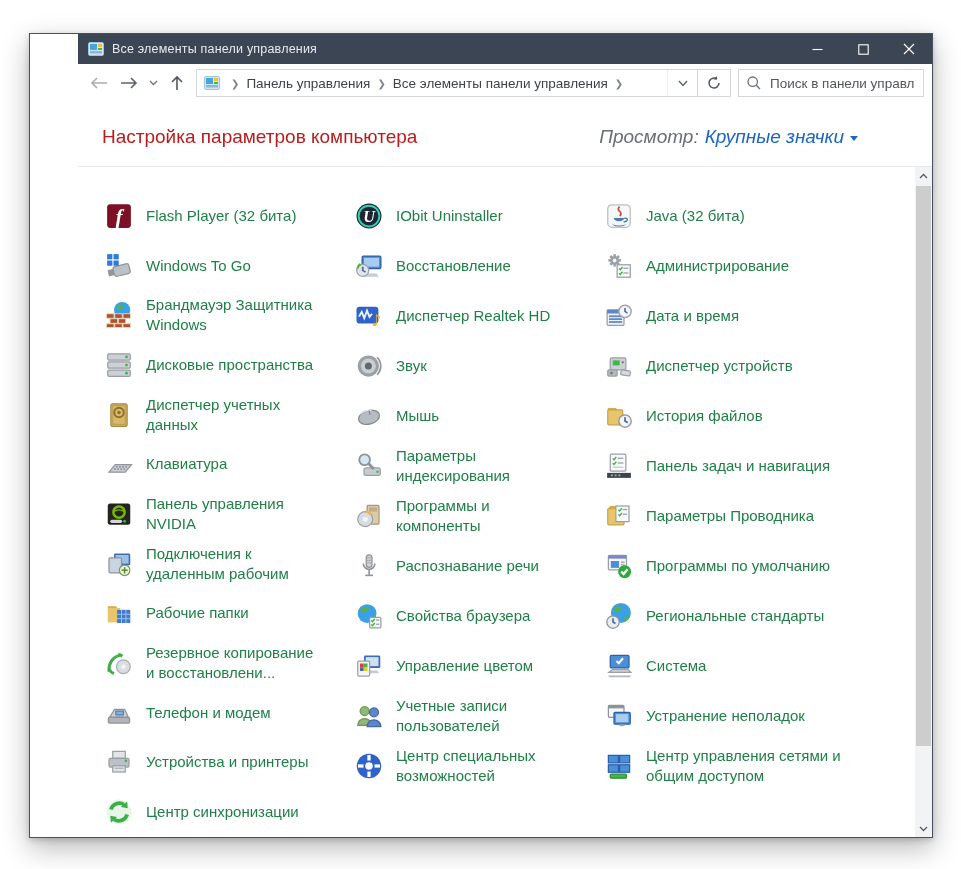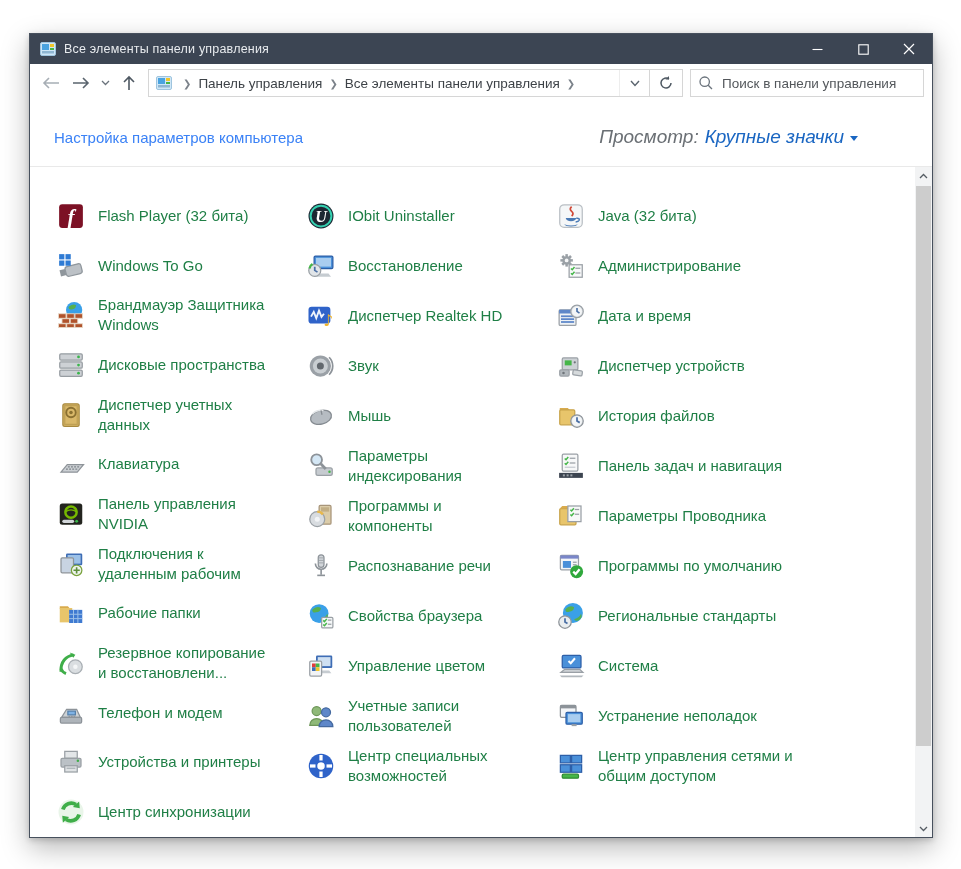--- a/index.html
+++ b/index.html
@@ -2,21 +2,21 @@
 <html><head>
 <meta charset="utf-8">
 <style>
   * { margin:0; padding:0; box-sizing:border-box; }
   html,body { width:961px; height:869px; background:#ffffff; font-family:"Liberation Sans", sans-serif; overflow:hidden; }
 
   .window {
     position:absolute; left:29px; top:33px; width:904px; height:805px;
     background:#fff; border:1px solid #47505d;
     box-shadow:0 10px 26px rgba(0,0,0,.28), 0 2px 6px rgba(0,0,0,.18);
-    display:flex; flex-direction:column;
+    display:flex; flex-direction:column;padding-left:48px;
   }
 
   
   .titlebar { height:30px; background:#3c4553; display:flex; align-items:center; flex:none; }
   .titlebar .appicon { width:16px; height:16px; margin:0 8px 0 10px; flex:none; }
   .titlebar .title { color:#e9ecef; font-size:12.5px; letter-spacing:.2px; }
   .titlebar .spacer { flex:1; }
   .winbtn { width:46px; height:30px; display:flex; align-items:center; justify-content:center; color:#fff; }
   .winbtn svg { display:block; }
 
@@ -40,21 +40,21 @@
   }
   .searchbox input {
     border:none; outline:none; width:100%; font-size:13.5px; color:#444;
     font-family:"Liberation Sans", sans-serif;
   }
   .searchbox input::placeholder { color:#53575b; opacity:1; }
   .searchbox svg { margin-right:9px; flex:none; }
 
   
   .headerbar { height:64px; display:flex; align-items:center; justify-content:space-between; padding:6px 74px 0 24px; flex:none; }
-  .page-title { color:#3b82f6; font-size:15px; font-weight:400; }
+  .page-title { color:#b91c1c; font-size:19px; font-weight:400; }
   .viewctl { font-size:19px; display:flex; align-items:center; gap:6px;font-style:italic; }
   .viewctl .lbl { color:#6a6f74; }
   .viewctl .val { color:#1a66c2; display:flex; align-items:center; gap:6px;justify-content:flex-end; }
   .tri { width:0; height:0; border-left:4.5px solid transparent; border-right:4.5px solid transparent; border-top:5px solid #1a66c2; margin-top:2px; }
   .hdr-divider { height:1px; background:#e9e9e9; margin:0; flex:none; }
 
   
   .content { position:relative; flex:1; overflow:hidden; padding:24px 0 0 26px; display:flex; }
   .col { display:flex; flex-direction:column; width:250px; flex:none; }
   .cp-item { height:50px; display:flex; align-items:center; gap:12px; position:relative; }

